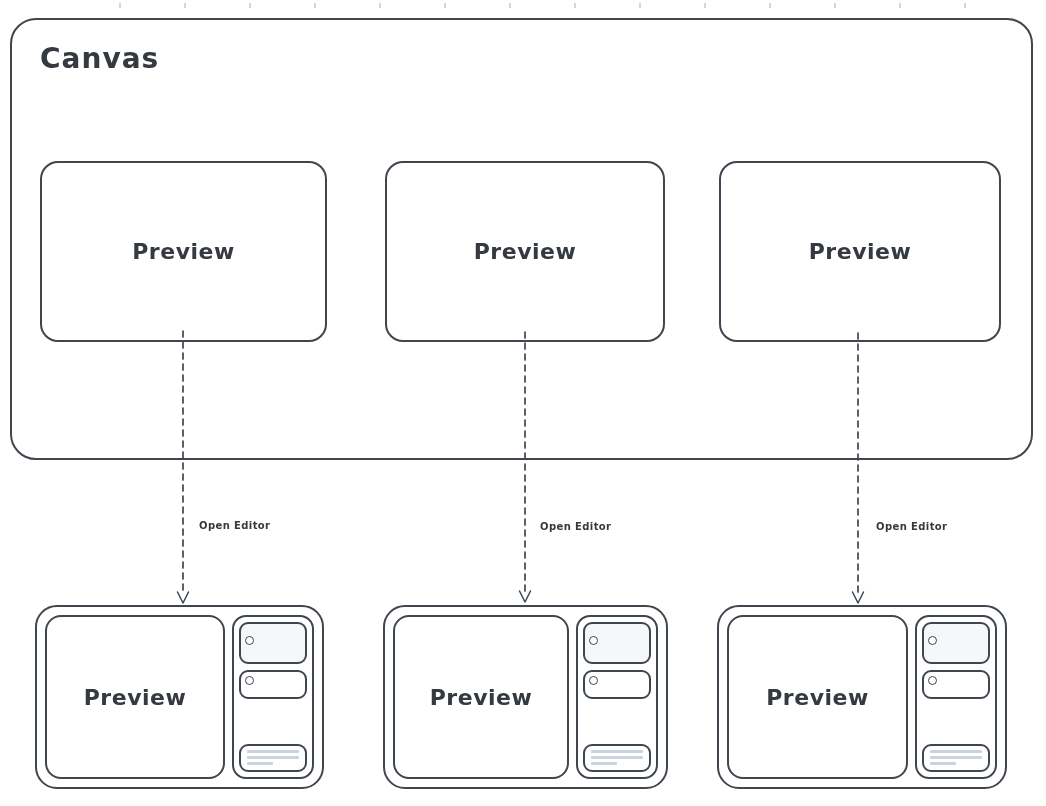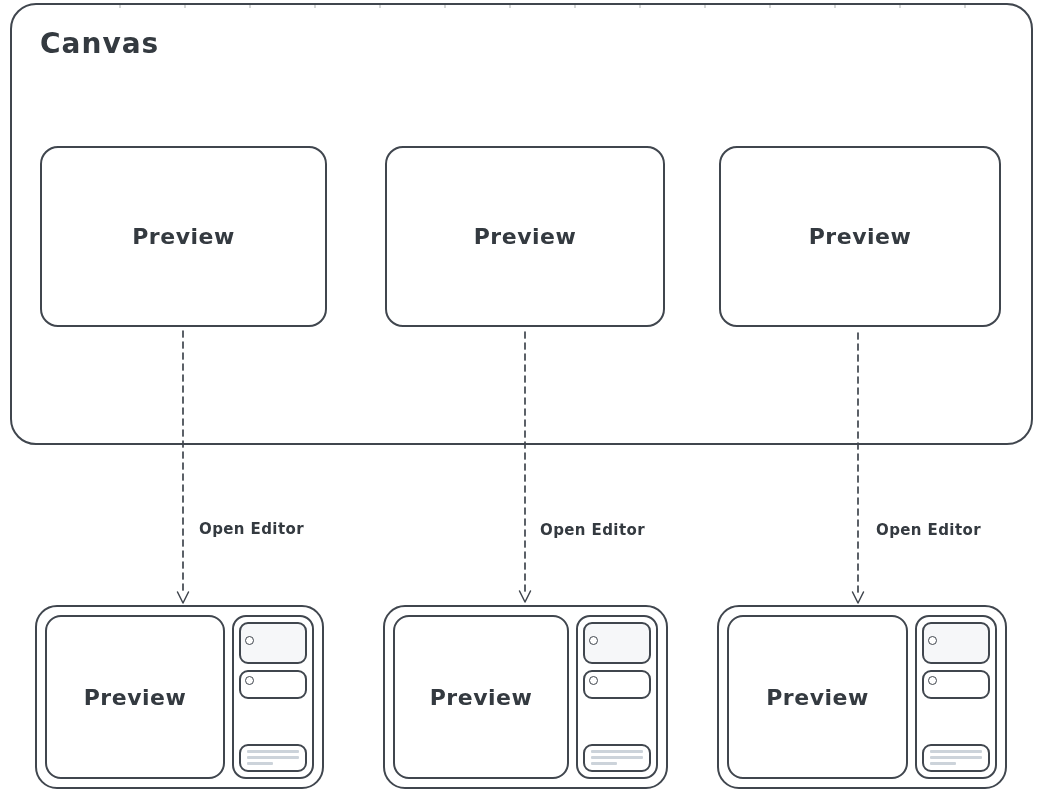--- a/index.html
+++ b/index.html
@@ -11,40 +11,40 @@
   }
   *{box-sizing:border-box;margin:0;padding:0;}
   html,body{background:#e9e9e9;}
   body{font-family:"DejaVu Sans","Liberation Sans",sans-serif;color:var(--text);}
   .stage{
     position:relative;width:1046px;height:806px;background:var(--background);
     overflow:hidden;
   }
   
   .canvas-frame{
-    position:absolute;left:10px;top:3px;width:1023px;height:442px;
+    position:absolute;left:10px;top:18px;width:1023px;height:442px;
     border:2px solid var(--stroke);border-radius:26px;background:var(--background);
   }
   .canvas-title{
     position:absolute;left:28px;top:22px;
     font-size:28px;font-weight:700;letter-spacing:1px;color:var(--text);
   }
   .preview-box{
     position:absolute;top:141px;height:181px;
     border:2px solid var(--stroke);border-radius:18px;background:var(--background);
     display:flex;align-items:center;justify-content:center;
   }
   .pb1{left:28px;width:287px;}
   .pb2{left:373px;width:280px;}
   .pb3{left:707px;width:282px;}
   .preview-box .lbl{font-size:22px;font-weight:600;letter-spacing:.5px;}
   
   .overlay{position:absolute;left:0;top:0;width:1046px;height:806px;pointer-events:none;}
   .conn-label{
-    position:absolute;font-size:15px;font-weight:600;letter-spacing:.4px;color:var(--text);
+    position:absolute;font-size:10px;font-weight:600;letter-spacing:.4px;color:var(--text);
     white-space:nowrap;
   }
   .cl1{left:199px;top:520px;}
   .cl2{left:540px;top:521px;}
   .cl3{left:876px;top:521px;}
   
   .editor{
     position:absolute;top:605px;height:184px;
     border:2px solid var(--stroke);border-radius:22px;background:var(--background);
     display:flex;padding:8px;gap:7px;

